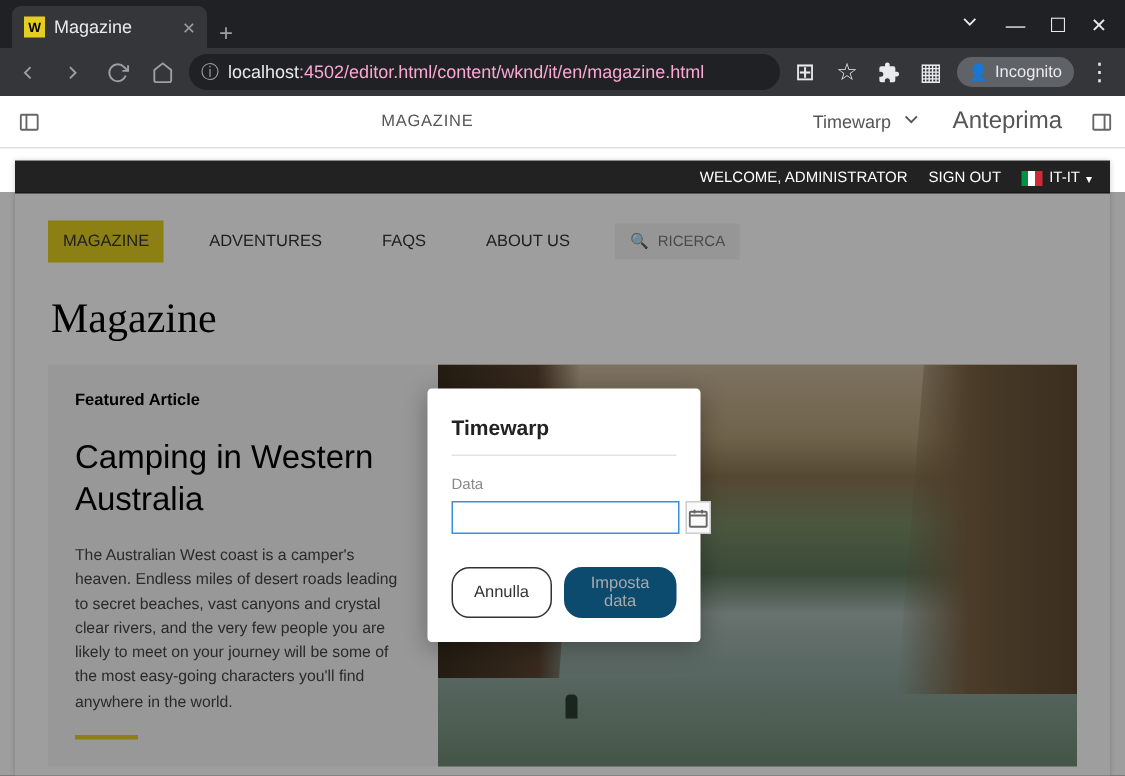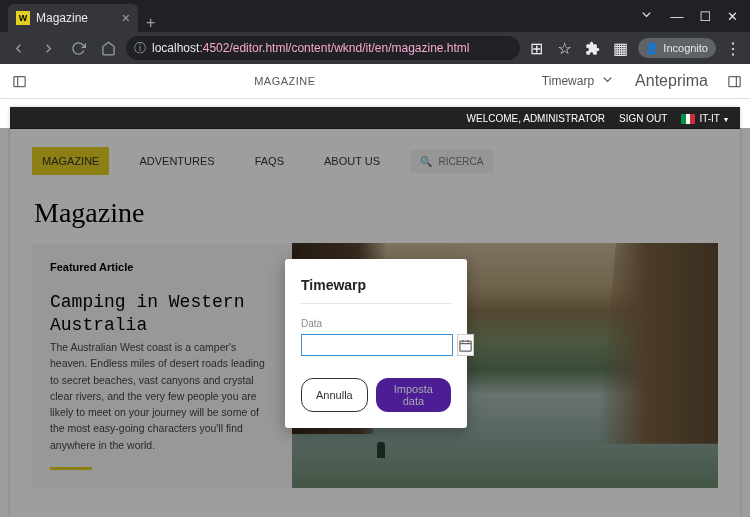--- a/index.html
+++ b/index.html
@@ -35,39 +35,39 @@
 .page-header{display:flex;align-items:center;justify-content:space-between;padding:18px 22px}
 .brand{font-size:29px;font-weight:900;letter-spacing:1px;font-family:Georgia,serif}
 .nav{display:flex;align-items:center;gap:20px;font-size:11px;color:#333}
 .nav a{cursor:pointer;padding:8px 10px}
 .nav a.active{background:#e3ce21}
 .search{display:flex;align-items:center;gap:6px;background:#f3f3f3;padding:6px 10px;color:#777;font-size:10px;cursor:text}
 .page-h1{font-family:Georgia,serif;font-size:28px;font-weight:400;padding:4px 24px 14px 24px}
 .article-row{display:flex;gap:0;padding:0 22px}
 .article-text{flex:0 0 260px;background:#f6f6f6;padding:18px 18px}
 .feat{font-size:11px;font-weight:bold;margin-bottom:18px}
-.article-title{font-family:Liberation Mono, monospace;font-size:18px;font-weight:400;line-height:1.25;margin-bottom:3px}
+.article-title{font-family:Liberation Sans, sans-serif;font-size:22px;font-weight:400;line-height:1.25;margin-bottom:16px}
 .article-body{font-size:10.5px;line-height:1.55;color:#444}
 .yellow-rule{height:3px;background:#e3ce21;width:42px;margin-top:14px}
 .article-img{flex:1;background:linear-gradient(to bottom,#c9b89c 0%,#b3a079 18%,#8a7552 28%,#7a8d66 40%,#5e7a5c 52%,#a8b8b3 62%,#8ca59c 78%,#6e8a72 100%);position:relative}
 .cliff-left{position:absolute;left:0;top:0;width:95px;height:78%;background:linear-gradient(to right,#3a2e1e,#5a4430 70%,transparent);clip-path:polygon(0 0,100% 0,85% 100%,0 100%)}
 .cliff-right{position:absolute;right:0;top:0;width:120px;height:82%;background:linear-gradient(to left,#5d4a32,#7a6143 60%,transparent);clip-path:polygon(15% 0,100% 0,100% 100%,0 100%)}
 .person{position:absolute;left:20%;bottom:12%;width:8px;height:16px;background:#2a3d2f;border-radius:3px 3px 0 0}
 .dim-overlay{position:absolute;inset:0;top:64px;background:rgba(0,0,0,0.38);z-index:5}
 .modal{position:absolute;z-index:10;left:285px;top:195px;width:182px;background:#fff;border-radius:3px;box-shadow:0 4px 16px rgba(0,0,0,0.3);padding:18px 16px 16px 16px}
 .modal h3{font-size:14px;font-weight:bold;color:#222;margin-bottom:10px}
 .modal hr{border:none;border-top:1px solid #e4e4e4;margin-bottom:14px}
 .modal-label{font-size:10px;color:#888;margin-bottom:5px}
 .date-row{display:flex;gap:4px;margin-bottom:22px}
 .date-input{flex:1;border:1px solid #3b8fd6;height:22px;padding:0 4px;font-size:11px;outline:none}
 .cal-btn{width:22px;height:22px;border:1px solid #ccc;background:#fafafa;display:flex;align-items:center;justify-content:center;font-size:12px;cursor:pointer;color:#666}
 .modal-actions{display:flex;gap:8px;}
 .btn{border-radius:12px;padding:5px 14px;font-size:11px;cursor:pointer;border:none}
 .btn-outline{background:#fff;border:1px solid #333;color:#333}
-.btn-disabled{background:#4c1d95;color:#aaa;cursor:default}
+.btn-disabled{background:#0c4a6e;color:#aaa;cursor:default}
 svg{width:15px;height:15px}
 </style>
 </head>
 <body>
 
 <div class="titlebar">
   <div class="tab">
     <span class="favicon">W</span>
     <span class="tab-title">Magazine</span>
     <span class="tab-close">×</span>

